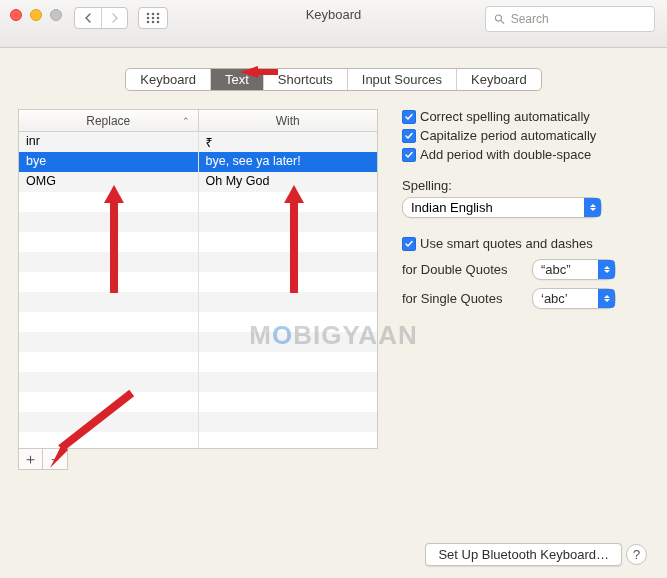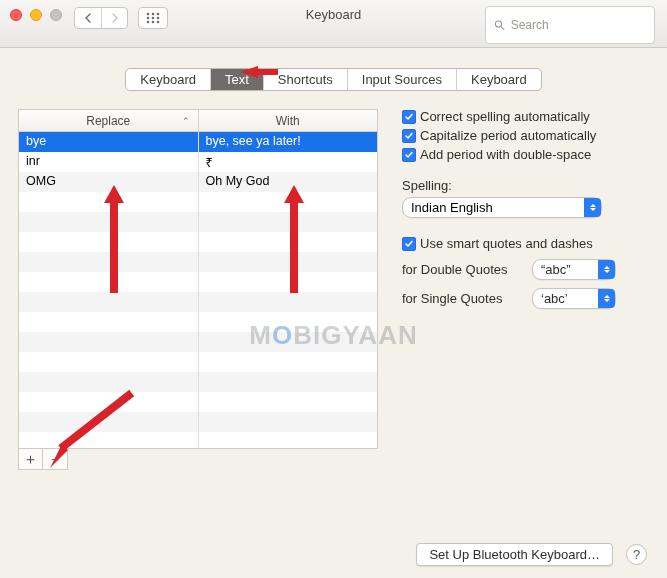--- a/index.html
+++ b/index.html
@@ -48,21 +48,21 @@
   .grid-button svg { display: block; }
   .title {
     position: absolute; left: 0; right: 0; top: 7px;
     text-align: center; color: #4a4946; font-size: 13px;
     pointer-events: none;
   }
   .search {
     position: absolute; right: 12px; top: 6px;
     display: flex; align-items: center; gap: 6px;
     border: 1px solid #d2cfcb; border-radius: 4px;
-    background: #fff; height: 22px; padding: 18px 8px; width: 170px;
+    background: #fff; height: 22px; padding: 12px 8px; width: 170px;
     color: #9b9893;
   }
   .search input {
     border: none; outline: none; width: 100%; font-size: 12px; color: #333; background: transparent;
   }
   .search input::placeholder { color: #9b9893; }
   .content { padding: 16px 18px 0 18px; position: relative; }
   
   .tabs {
     display: flex; justify-content: center; margin: 4px 0 18px 0;
@@ -145,21 +145,21 @@
     gap: 1px;
   }
   .popup .arrows .ar { width: 0; height: 0; border-left: 3px solid transparent; border-right: 3px solid transparent; }
   .popup .arrows .up { border-bottom: 3.5px solid #fff; }
   .popup .arrows .down { border-top: 3.5px solid #fff; }
   .quote-row { display: flex; align-items: center; gap: 10px; margin-top: 8px; color: #2f2e2c; }
   .quote-row .popup { width: 84px; }
   
   .footer {
     position: absolute; bottom: 12px; right: 20px;
-    display: flex; align-items: center; gap: 13px;
+    display: flex; align-items: center; gap: 4px;
   }
   .push-button {
     border: 1px solid #c8c4bf; background: #fff; border-radius: 4px;
     padding: 3px 12px; color: #2f2e2c;
     box-shadow: 0 0.5px 1px rgba(0,0,0,0.1);
   }
   .help {
     width: 21px; height: 21px; border-radius: 50%; border: 1px solid #c4c0bb;
     background: #fff; display: flex; align-items: center; justify-content: center;
     color: #555; font-size: 13px;
@@ -241,27 +241,27 @@
           <div class="th">
             <span>Replace</span>
             <span class="sort-ind">⌃</span>
           </div>
           <div class="th">
             <span>With</span>
           </div>
         </div>
         <div class="tbody stripes">
           <div class="col-divider"></div>
+          <div class="row">
+            <div class="cell">inr</div>
+            <div class="cell">₹</div>
+          </div>
           <div class="row selected">
             <div class="cell">bye</div>
             <div class="cell">bye, see ya later!</div>
-          </div>
-          <div class="row">
-            <div class="cell">inr</div>
-            <div class="cell">₹</div>
           </div>
           <div class="row">
             <div class="cell">OMG</div>
             <div class="cell">Oh My God</div>
           </div>
 
           <div class="row">
               <div class="cell"></div>
               <div class="cell"></div>
             </div>

